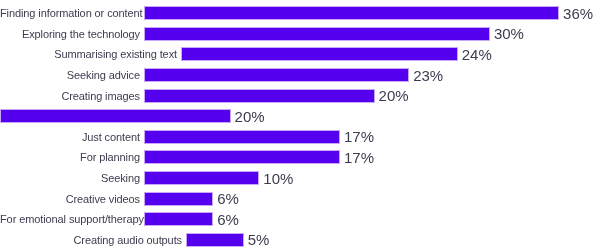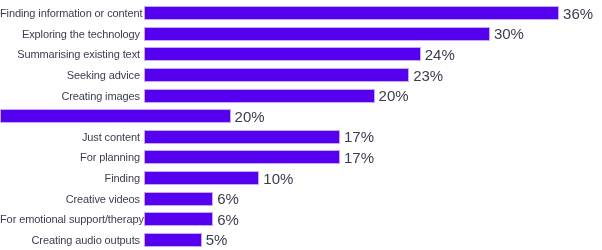--- a/index.html
+++ b/index.html
@@ -69,21 +69,21 @@
     </div>
   </div>
   <div class="row">
     <div class="cat-label" style="color: rgb(60, 60, 79);">Exploring the technology</div>
     <div class="bar-area">
       <div class="bar" style="background: rgb(85, 0, 238); border-color: rgb(199, 168, 247); width: 345.9px;"></div>
       <div class="val-label" style="color: rgb(60, 60, 79); text-align: center;">30%</div>
     </div>
   </div>
   <div class="row">
-    <div class="cat-label" style="color: rgb(60, 60, 79);">Summarising existing text</div>
+    <div class="cat-label" style="color: rgb(60, 60, 79); margin-left: 37px;">Summarising existing text</div>
     <div class="bar-area">
       <div class="bar" style="background: rgb(85, 0, 238); border-color: rgb(199, 168, 247); width: 276.72px;"></div>
       <div class="val-label" style="color: rgb(60, 60, 79);">24%</div>
     </div>
   </div>
   <div class="row">
     <div class="cat-label" style="color: rgb(60, 60, 79);">Seeking advice</div>
     <div class="bar-area">
       <div class="bar" style="background: rgb(85, 0, 238); border-color: rgb(199, 168, 247); width: 265.19px;"></div>
       <div class="val-label" style="color: rgb(60, 60, 79);">23%</div>
@@ -110,40 +110,40 @@
     </div>
   </div>
   <div class="row">
     <div class="cat-label" style="color: rgb(60, 60, 79); text-align: right;">For planning</div>
     <div class="bar-area">
       <div class="bar" style="background: rgb(85, 0, 238); border-color: rgb(199, 168, 247); width: 196.01px;"></div>
       <div class="val-label" style="color: rgb(60, 60, 79);">17%</div>
     </div>
   </div>
   <div class="row">
-    <div class="cat-label" style="color: rgb(60, 60, 79);">Finding</div>
+    <div class="cat-label" style="color: rgb(60, 60, 79);">Seeking</div>
     <div class="bar-area">
       <div class="bar" style="background: rgb(85, 0, 238); border-color: rgb(199, 168, 247); width: 115.3px;"></div>
       <div class="val-label" style="color: rgb(60, 60, 79);">10%</div>
     </div>
   </div>
   <div class="row">
     <div class="cat-label" style="color: rgb(60, 60, 79);">Creative videos</div>
     <div class="bar-area">
       <div class="bar" style="background: rgb(85, 0, 238); border-color: rgb(199, 168, 247); width: 69.18px;"></div>
       <div class="val-label" style="color: rgb(60, 60, 79);">6%</div>
     </div>
   </div>
   <div class="row">
     <div class="cat-label" style="color: rgb(60, 60, 79);">For emotional support/therapy</div>
     <div class="bar-area">
       <div class="bar" style="background: rgb(85, 0, 238); border-color: rgb(199, 168, 247); width: 69.18px;"></div>
       <div class="val-label" style="color: rgb(60, 60, 79);">6%</div>
     </div>
   </div>
   <div class="row">
-    <div class="cat-label" style="color: rgb(60, 60, 79);">Creating audio outputs</div>
+    <div class="cat-label" style="color: rgb(60, 60, 79); margin-left: 42px;">Creating audio outputs</div>
     <div class="bar-area">
       <div class="bar" style="background: rgb(85, 0, 238); border-color: rgb(199, 168, 247); width: 57.65px;"></div>
       <div class="val-label" style="color: rgb(60, 60, 79);">5%</div>
     </div>
   </div>
 </div>
 
 </body></html>

